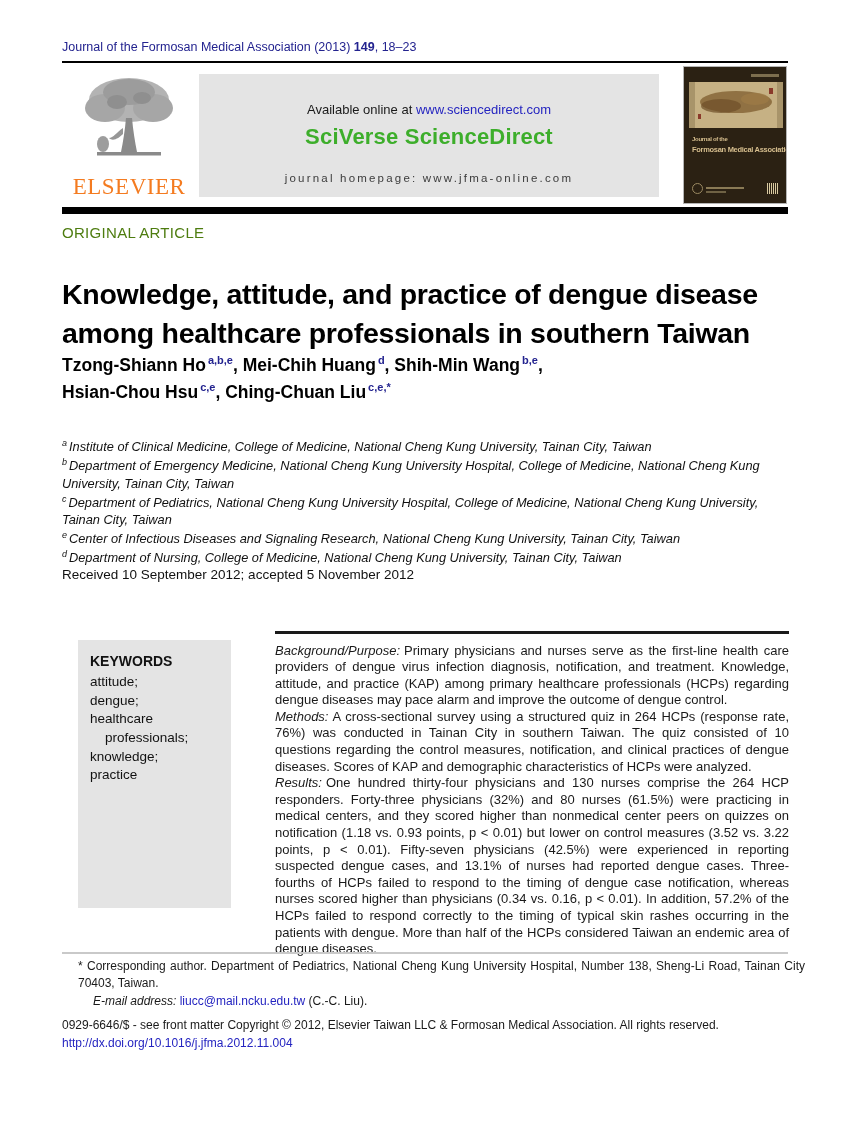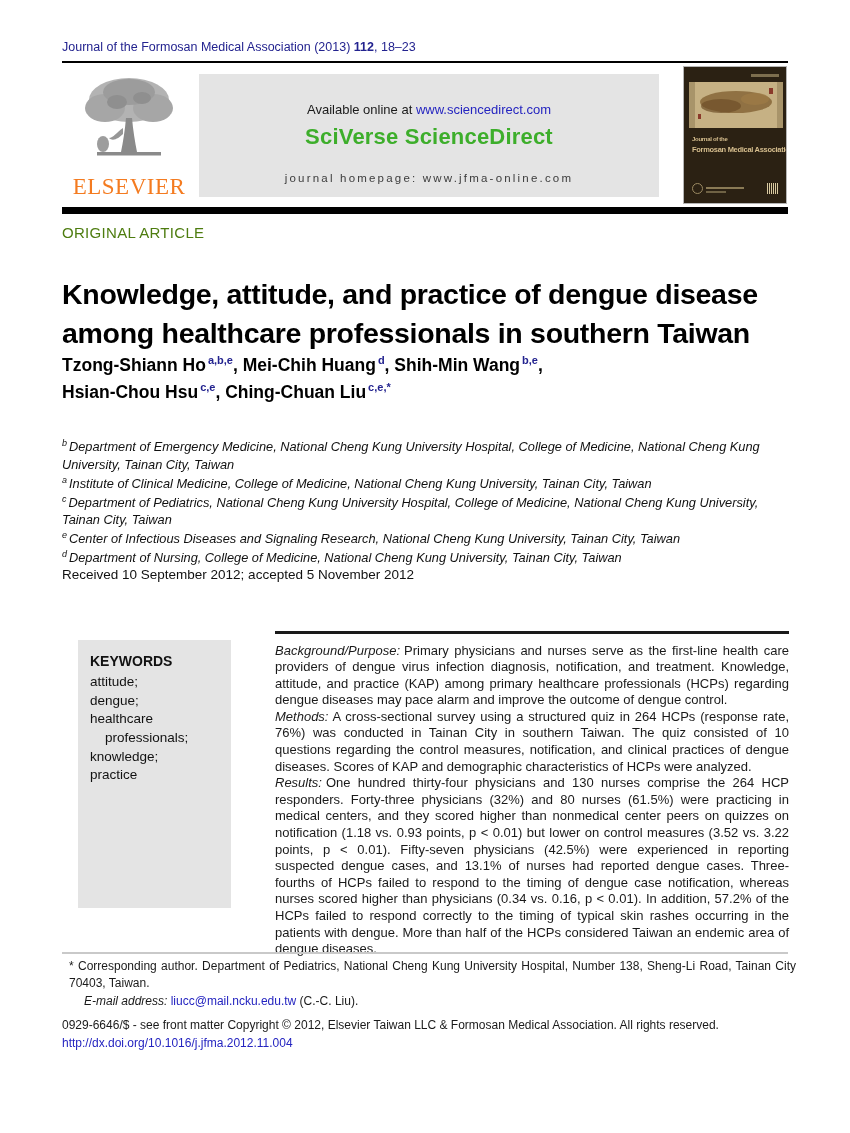--- a/index.html
+++ b/index.html
@@ -57,35 +57,35 @@
           box-sizing:border-box;padding:13px 12px;}
   .kw-title{font-weight:bold;font-size:14px;margin-bottom:4px;}
   .kw-item{font-size:13.5px;line-height:1.38;padding-left:15px;text-indent:-15px;}
   .abstract{position:absolute;left:275px;top:631px;width:514px;}
   .abstract-rule{height:2.5px;background:#1a1a1a;margin-bottom:9px;}
   .abstract p{margin:0;font-size:13px;line-height:16.6px;text-align:justify;color:#1a1a1a;}
   .abstract .label{font-style:italic;margin-right:4px;}
 
   
   .foot-sep{position:absolute;left:62px;top:952px;width:726px;height:2px;background:#c9c9c9;}
-  .footnote{position:absolute;left:69px;top:958px;width:727px;font-size:12px;line-height:1.45;color:#1a1a1a;}
+  .footnote{position:absolute;left:78px;top:958px;width:727px;font-size:12px;line-height:1.45;color:#1a1a1a;}
   .footnote p{margin:0;}
   .fn-corresponding{text-align:justify;}
   .fn-email{text-indent:15px;}
   .fn-email .em-label{font-style:italic;}
   .link{color:var(--link);cursor:pointer;}
   .copyright{position:absolute;left:62px;top:1016px;width:727px;font-size:12px;line-height:1.5;color:#1a1a1a;}
   .copyright p{margin:0;}
 </style>
 </head>
 <body>
 
 <div class="page">
 
-  <div class="jref"><span>Journal of the Formosan Medical Association (2013) </span><span class="vol">112</span><span>, 18–23</span></div>
+  <div class="jref"><span>Journal of the Formosan Medical Association (2013) </span><span class="vol">149</span><span>, 18–23</span></div>
   <div class="toprule"></div>
 
   <div class="logo">
     <span>
       <svg width="100" height="98" viewBox="0 0 100 98">
         <ellipse cx="50" cy="28" rx="40" ry="22" fill="#b3b3b3"></ellipse>
         <ellipse cx="26" cy="36" rx="20" ry="14" fill="#a6a6a6"></ellipse>
         <ellipse cx="74" cy="36" rx="20" ry="14" fill="#a6a6a6"></ellipse>
         <ellipse cx="50" cy="20" rx="26" ry="13" fill="#9c9c9c"></ellipse>
         <ellipse cx="38" cy="30" rx="10" ry="7" fill="#8f8f8f"></ellipse>
@@ -133,22 +133,22 @@
 
   <div class="section-label">ORIGINAL ARTICLE</div>
   <h1 class="title">Knowledge, attitude, and practice of dengue disease among healthcare professionals in southern Taiwan</h1>
 
   <div class="authors">
     <div><span>Tzong-Shiann Ho</span><sup>a,b,e</sup><span>, </span><span>Mei-Chih Huang</span><sup>d</sup><span>, </span><span>Shih-Min Wang</span><sup>b,e</sup><span>,</span></div>
     <div><span>Hsian-Chou Hsu</span><sup>c,e</sup><span>, </span><span>Ching-Chuan Liu</span><sup>c,e,*</sup></div>
   </div>
 
   <div class="affils">
+    <div><sup>a</sup><span>Institute of Clinical Medicine, College of Medicine, National Cheng Kung University, Tainan City, Taiwan</span></div>
     <div><sup>b</sup><span>Department of Emergency Medicine, National Cheng Kung University Hospital, College of Medicine, National Cheng Kung University, Tainan City, Taiwan</span></div>
-    <div><sup>a</sup><span>Institute of Clinical Medicine, College of Medicine, National Cheng Kung University, Tainan City, Taiwan</span></div>
     <div><sup>c</sup><span>Department of Pediatrics, National Cheng Kung University Hospital, College of Medicine, National Cheng Kung University, Tainan City, Taiwan</span></div>
     <div><sup>e</sup><span>Center of Infectious Diseases and Signaling Research, National Cheng Kung University, Tainan City, Taiwan</span></div>
     <div><sup>d</sup><span>Department of Nursing, College of Medicine, National Cheng Kung University, Tainan City, Taiwan</span></div>
   </div>
 
   <div class="received">Received 10 September 2012; accepted 5 November 2012</div>
 
   <div class="kw-box">
     <div class="kw-title">KEYWORDS</div>
     <div class="kw-item">attitude;</div>

